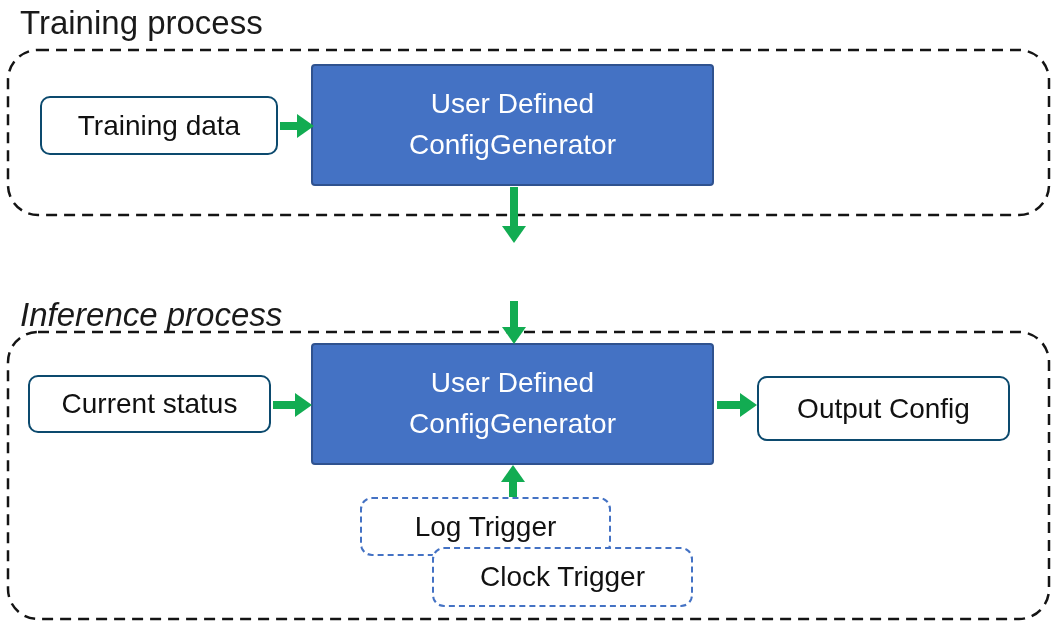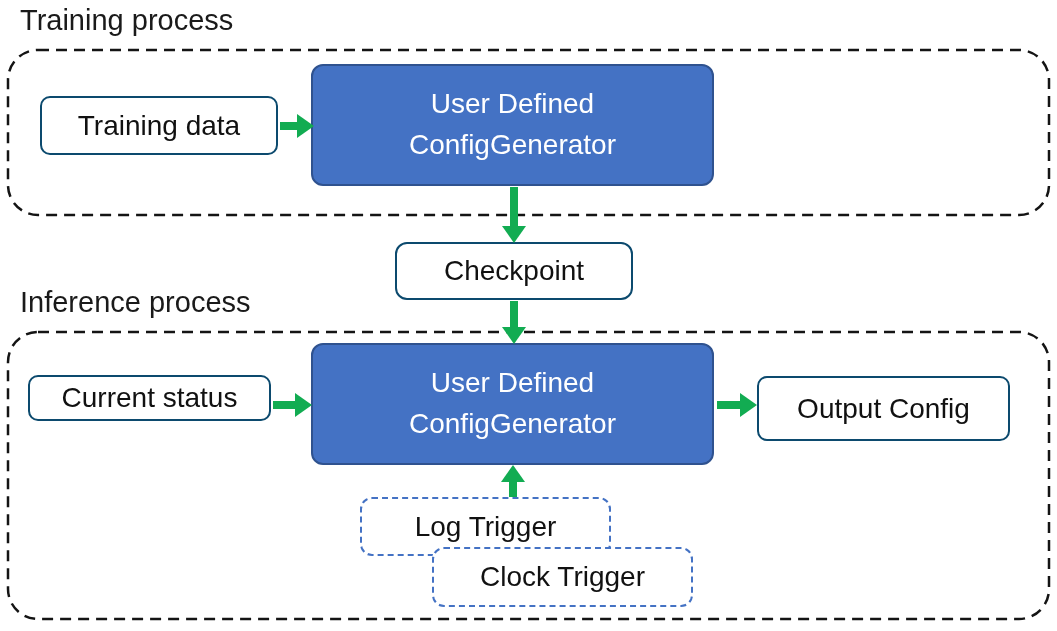--- a/index.html
+++ b/index.html
@@ -10,21 +10,21 @@
   }
   .canvas {
     position: relative;
     width: 1057px;
     height: 631px;
     background: #ffffff;
     overflow: hidden;
   }
   .section-title {
     position: absolute;
-    font-size: 29px;
+    font-size: 33px;
     color: #1a1a1a;
     white-space: nowrap;
   }
   .svg-layer {
     position: absolute;
     left: 0;
     top: 0;
     width: 1057px;
     height: 631px;
     pointer-events: none;
@@ -43,40 +43,40 @@
     font-size: 28px;
     z-index: 3;
   }
   .io-box {
     border: 2px solid #0c4a6e;
     border-radius: 10px;
   }
   .gen-box {
     background: #4472C4;
     border: 2.5px solid #2F528F;
-    border-radius: 12px;
+    border-radius: 4px;
     color: #ffffff;
     line-height: 1.45;
     z-index: 2;
   }
   .trigger-box {
     border: 2px dashed #4472C4;
     border-radius: 12px;
     background: #ffffff;
   }
   #training-data   { left: 40px;  top: 96px;  width: 238px; height: 59px; }
   #gen-training    { left: 311px; top: 64px;  width: 403px; height: 122px; }
   #checkpoint      { left: 395px; top: 242px; width: 238px; height: 58px; border-radius: 12px; }
-  #current-status  { left: 28px;  top: 375px; width: 243px; height: 46px; }
+  #current-status  { left: 28px;  top: 375px; width: 243px; height: 58px; }
   #gen-inference   { left: 311px; top: 343px; width: 403px; height: 122px; }
   #output-config   { left: 757px; top: 376px; width: 253px; height: 65px; }
   #log-trigger     { left: 360px; top: 497px; width: 251px; height: 59px; z-index: 4; text-align: right; }
   #clock-trigger   { left: 432px; top: 547px; width: 261px; height: 60px; z-index: 5; text-align: center; }
   #title-training  { left: 20px; top: 4px; }
-  #title-inference { left: 20px; top: 286px; }
+  #title-inference { left: 20px; top: 296px; font-style: italic; }
   .arrow-shaft { stroke: #12AC52; stroke-width: 8; }
   .arrow-head  { fill: #12AC52; }
   .dashed-container {
     fill: none;
     stroke: #141414;
     stroke-width: 2.5;
     stroke-dasharray: 11 7;
   }
 </style>
 </head>
@@ -96,23 +96,20 @@
     <span>Training data</span>
   </div>
 
   <div class="node gen-box" id="gen-training">
     <div>
       <div>User Defined</div>
       <div>ConfigGenerator</div>
     </div>
   </div>
 
-  <div class="node io-box" id="checkpoint">
-    <span>Checkpoint</span>
-  </div>
 
   <div class="node io-box" id="current-status">
     <span>Current status</span>
   </div>
 
   <div class="node gen-box" id="gen-inference">
     <div>
       <div>User Defined</div>
       <div>ConfigGenerator</div>
     </div>

